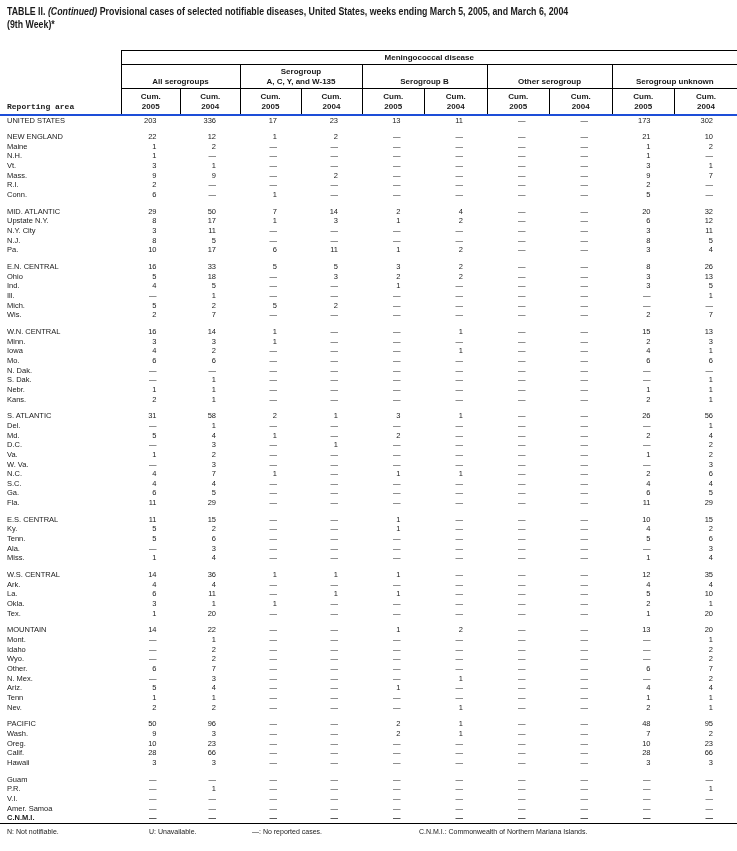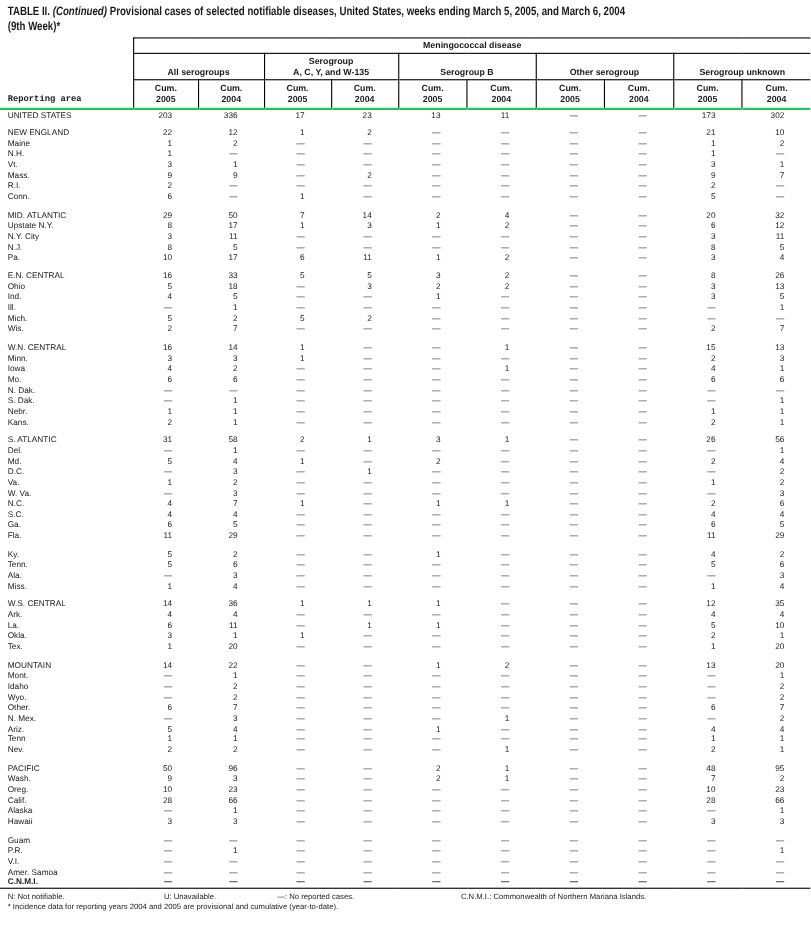--- a/index.html
+++ b/index.html
@@ -10,38 +10,38 @@
     overflow:hidden; position:relative;
   }
   .title-block { padding:5px 0 0 7px; }
   .title-line {
     font-size:11px; font-weight:bold; white-space:nowrap;
     transform:scaleX(0.80); transform-origin:left center; line-height:13px;
   }
   .title-line .it { font-style:italic; }
 
   table.main {
-    width:737px; border-collapse:collapse; table-layout:fixed; margin-top:3px;
+    width:737px; border-collapse:collapse; table-layout:fixed; margin-top:19px;
   }
   th, td { font-weight:normal; vertical-align:bottom; }
 
   thead th { font-weight:bold; font-size:8px; line-height:10px; }
   th.disease-span {
     border-top:1px solid #000; border-bottom:1px solid #000; border-left:1px solid #000;
     text-align:center; height:14px; vertical-align:middle;
   }
   th.group-cell {
     border-bottom:1px solid #000; border-left:1px solid #000;
     text-align:center; height:24px; padding-bottom:1px;
   }
   th.cum-cell {
     border-left:1px solid #000; text-align:center; height:26px;
     padding-bottom:2px; vertical-align:bottom;
   }
-  thead tr.cum-row th { border-bottom:2px solid #22c55e; }
+  thead tr.cum-row th { border-bottom:2px solid #1d4ed8; }
   th.ra-col { border:none; }
   th.ra-label {
     text-align:left; padding-left:7px; padding-bottom:2px;
     font-size:8px; vertical-align:bottom;font-family:Liberation Mono, monospace;
   }
 
   tbody td { font-size:7.5px; line-height:9.65px; white-space:nowrap; }
   td.area { text-align:left; padding-left:7px; }
   td.num  { text-align:right; padding-right:24px; }
   tr.spacer td { height:7px; line-height:7px; }
@@ -642,20 +642,33 @@
           <td class="num">—</td>
           <td class="num">—</td>
           <td class="num">—</td>
           <td class="num">—</td>
           <td class="num">11</td>
           <td class="num">29</td>
         </tr>
         <tr class="spacer">
           <td colspan="11"></td>
         </tr>
+        <tr class="region">
+          <td class="area">E.S. CENTRAL</td>
+          <td class="num">11</td>
+          <td class="num">15</td>
+          <td class="num">—</td>
+          <td class="num">—</td>
+          <td class="num">1</td>
+          <td class="num">—</td>
+          <td class="num">—</td>
+          <td class="num">—</td>
+          <td class="num">10</td>
+          <td class="num">15</td>
+        </tr>
         <tr class="state">
           <td class="area">Ky.</td>
           <td class="num">5</td>
           <td class="num">2</td>
           <td class="num">—</td>
           <td class="num">—</td>
           <td class="num">1</td>
           <td class="num">—</td>
           <td class="num">—</td>
           <td class="num">—</td>
@@ -936,33 +949,20 @@
           <td class="num">28</td>
           <td class="num">66</td>
           <td class="num">—</td>
           <td class="num">—</td>
           <td class="num">—</td>
           <td class="num">—</td>
           <td class="num">—</td>
           <td class="num">—</td>
           <td class="num">28</td>
           <td class="num">66</td>
-        </tr>
-        <tr class="state">
-          <td class="area">Alaska</td>
-          <td class="num">—</td>
-          <td class="num">1</td>
-          <td class="num">—</td>
-          <td class="num">—</td>
-          <td class="num">—</td>
-          <td class="num">—</td>
-          <td class="num">—</td>
-          <td class="num">—</td>
-          <td class="num">—</td>
-          <td class="num">1</td>
         </tr>
         <tr class="state">
           <td class="area">Hawaii</td>
           <td class="num">3</td>
           <td class="num">3</td>
           <td class="num">—</td>
           <td class="num">—</td>
           <td class="num">—</td>
           <td class="num">—</td>
           <td class="num">—</td>

